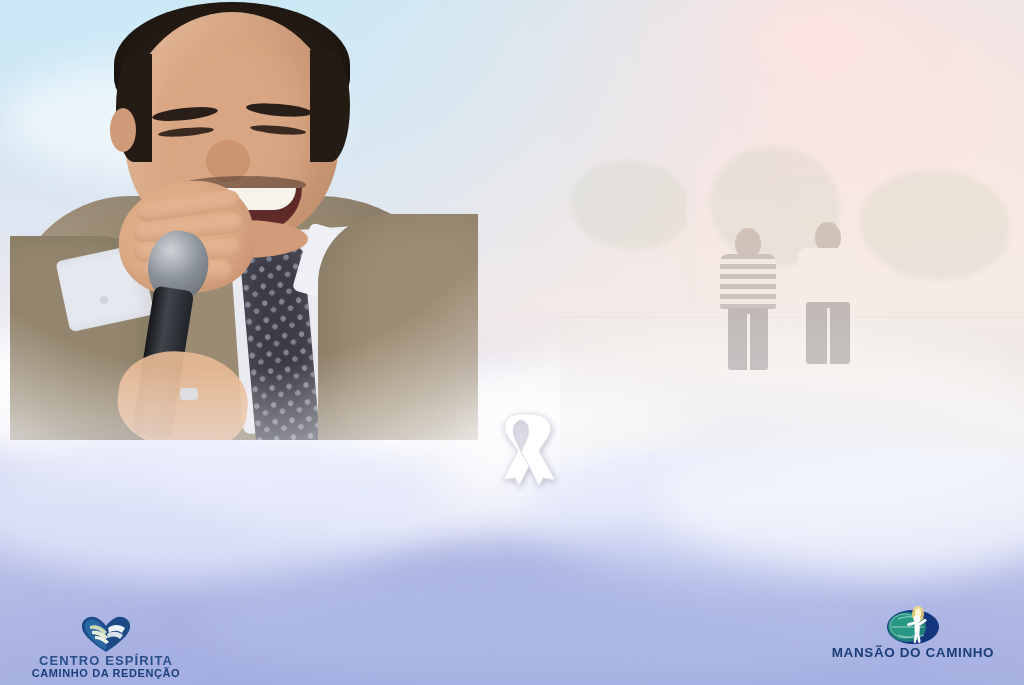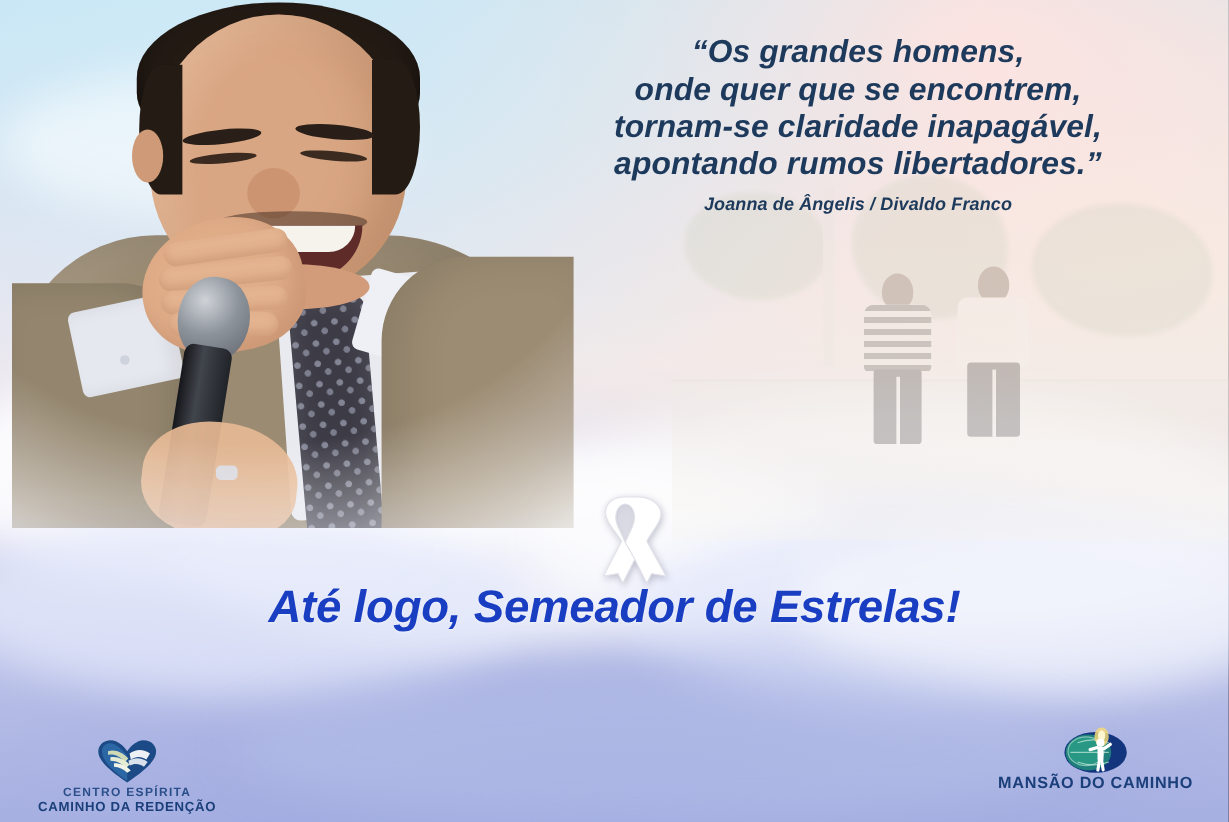--- a/index.html
+++ b/index.html
@@ -111,21 +111,21 @@
     text-shadow:0 1px 2px rgba(255,255,255,.5);}
   .hl1{font-size:38px;line-height:44px;color:#1a3ec2;}
   .hl2{font-size:36px;line-height:42px;color:#1f53c0;}
   .hl3{font-size:37px;line-height:43px;color:#2173c4;}
 
   
   .logo-left{position:absolute;left:6px;top:614px;width:200px;text-align:center;}
   .logo-right{position:absolute;right:6px;top:606px;width:210px;text-align:center;}
   .logo-mark{height:40px;display:flex;align-items:center;justify-content:center;}
   .logo-txt{font-size:11px;font-weight:bold;letter-spacing:.8px;color:#1b3f7a;line-height:13px;}
-  .logo-txt .small{font-size:10px;letter-spacing:1.1px;color:#2b4f8a;display:block;}
+  .logo-txt .small{font-size:13px;letter-spacing:1.1px;color:#2b4f8a;display:block;}
   .logo-txt .big{font-size:11px;letter-spacing:.6px;display:block;}
   .logo-right .logo-txt .big{font-size:13.5px;}
 </style>
 </head>
 <body>
 
 <div class="poster">
 
   <div class="clouds">
     <div class="cloud cl6"></div>
@@ -189,37 +189,29 @@
       <div class="finger f4"></div>
       <div class="mic">
         <div class="mic-head"></div>
         <div class="mic-body"></div>
       </div>
       <div class="handLow"></div>
       <div class="ring"></div>
     </div>
   </div>
 
-  <div class="quote">
-    <p>“Os grandes homens,</p>
-    <p>onde quer que se encontrem,</p>
-    <p>tornam-se claridade inapagável,</p>
-    <p>apontando rumos libertadores.”</p>
-    <p class="attrib">Joanna de Ângelis / Divaldo Franco</p>
-  </div>
 
   <div class="ribbon">
     <svg width="72" height="80" viewBox="0 0 72 80" xmlns="http://www.w3.org/2000/svg">
       <path d="M36 6 C22 6 16 16 22 27 C26 34 31 39 33 43 L18 72 L30 70 L34 78 L44 58 L36 44 L30 31 C26 22 29 13 36 12 C43 13 46 22 42 31 L36 44 L44 58 L54 78 L58 70 L70 72 L54 43 C56 39 60 34 64 27 C70 16 60 6 46 6 Z" fill="#ffffff" stroke="#e2e2ea" stroke-width="1"></path>
       <path d="M36 12 C30 14 28 22 31 29 L36 40 L41 29 C44 22 42 14 36 12 Z" fill="#d9d9e4" opacity=".6"></path>
     </svg>
   </div>
 
   <div class="headline">
-    <p class="hl1">Até logo, Semeador de Estrelas!</p>
   </div>
 
   <div class="logo-left">
     <div class="logo-mark">
       <svg width="52" height="38" viewBox="0 0 52 38" xmlns="http://www.w3.org/2000/svg">
         <path d="M26 37 C8 25 1 17 2 10 C3 3 11 0 17 3 C21 5 24 8 26 11 C28 8 31 5 35 3 C41 0 49 3 50 10 C51 17 44 25 26 37 Z" fill="#1b4a86"></path>
         <path d="M26 36 C12 26 5 18 5 11 C5 6 10 3 15 5 C19 7 23 11 26 15 Z" fill="#2f6aa8" opacity=".9"></path>
         <path d="M10 11 C16 9 22 12 27 17 L24 20 C20 15 15 13 10 14 Z" fill="#cfd9b6"></path>
         <path d="M12 16 C18 15 24 18 28 22 L25 25 C21 21 17 19 12 19 Z" fill="#e6ecd4"></path>
         <path d="M15 21 C21 21 25 23 29 27 L26 29 C23 26 19 24 15 24 Z" fill="#f0f3e6"></path>

